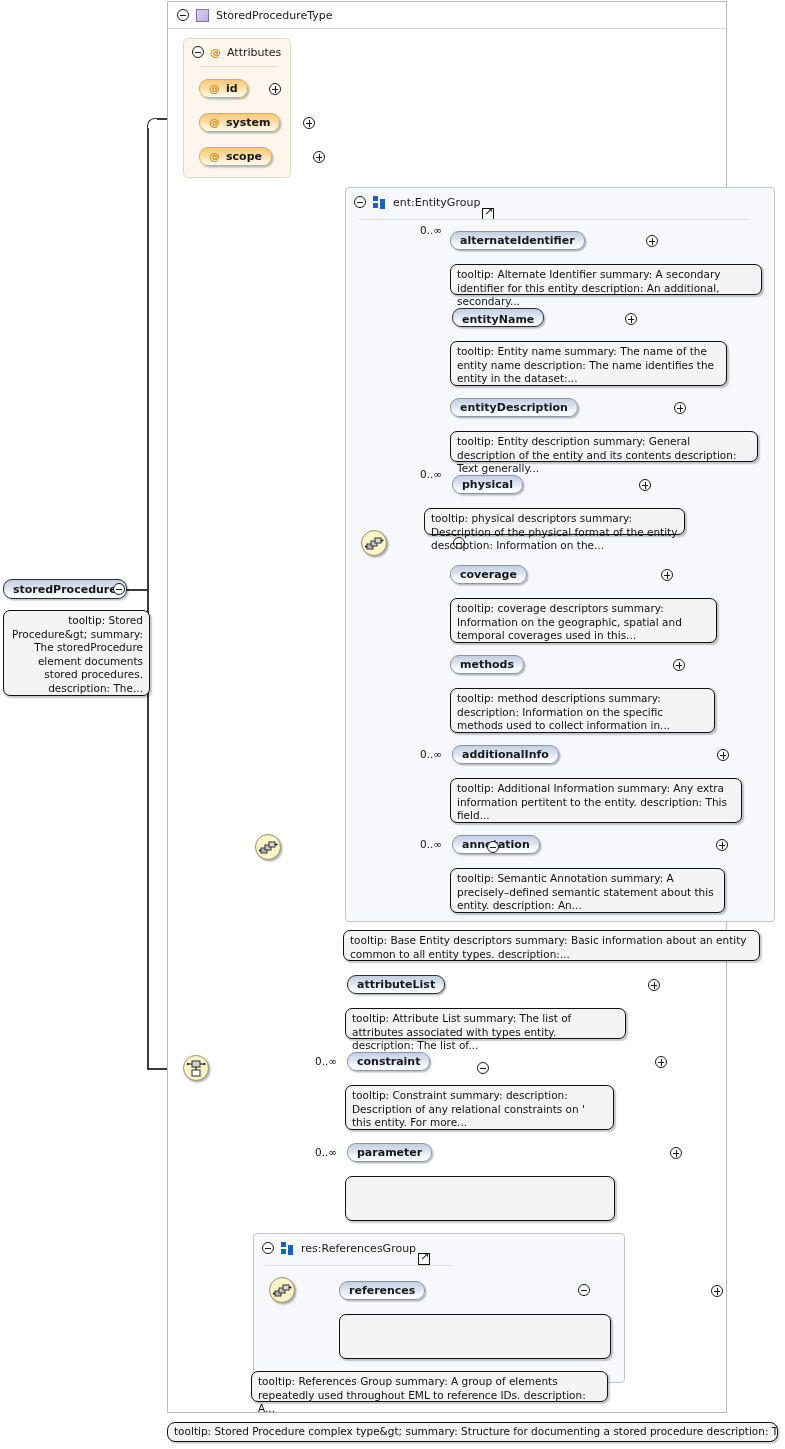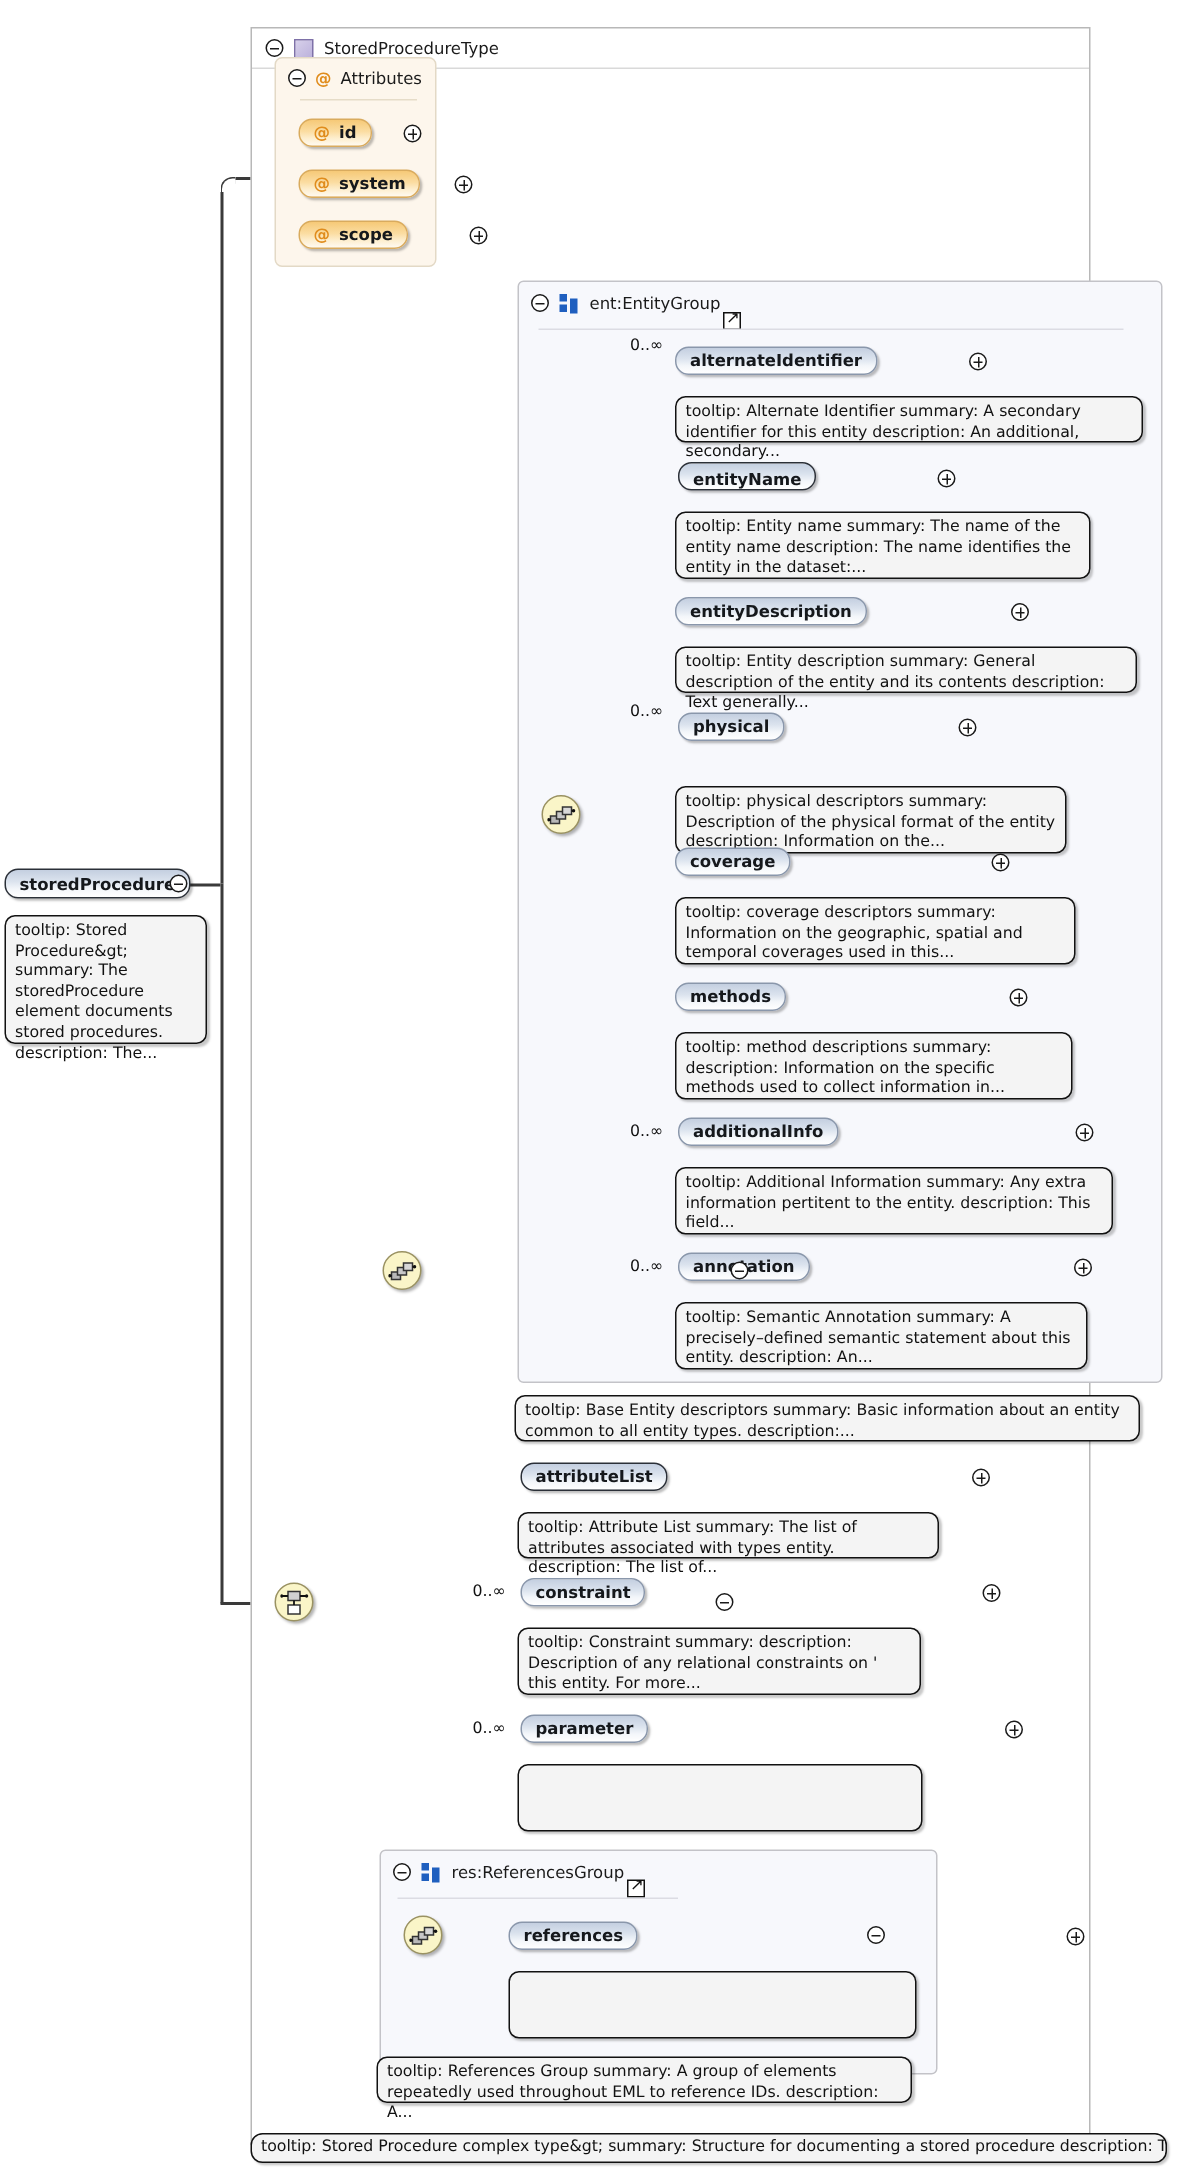--- a/index.html
+++ b/index.html
@@ -212,34 +212,34 @@
 <div class="ln h abs" style="left:411px; top:665px; width:40px;"></div>
 <div class="corner bl abs" style="left:411px; top:745px; width:10px; height:10px;"></div>
 <div class="ln h abs" style="left:421px; top:755px; width:26px;"></div>
 <div class="corner bl abs" style="left:411px; top:835px; width:10px; height:10px;"></div>
 <div class="ln h abs" style="left:421px; top:845px; width:26px;"></div>
 
 
 <div class="ln h abs" style="left:307px; top:1290px; width:26px;"></div>
 
 
-<div class="typebox" style="left:167px; top:1px; width:560px; height:1412px;margin-top:17px;">
+<div class="typebox" style="left:167px; top:1px; width:560px; height:1412px;">
   <div class="typebox-hdr">
     <span class="toggle"></span>
     <span class="ico-cplx"></span>
     <span class="hdr-label">StoredProcedureType</span>
   </div>
 </div>
 
 
 <div class="pill req" style="left:3px; top:579px; height:20px;">
   <span>storedProcedure</span>
 </div>
 <span class="toggle abs" style="left:113px; top:583px;"></span>
-<div class="tip" style="left:3px; top:610px; width:135px; height:86px;">
+<div class="tip" style="left:3px; top:610px; width:147px; height:86px;text-align:right;">
   <span class="beak" style="left:28px;"></span>
   <span>tooltip: Stored Procedure&amp;gt; summary: The storedProcedure element documents stored procedures. description: The...</span>
 </div>
 
 
 <div class="attrbox" style="left:183px; top:38px; width:108px; height:140px;">
   <div class="attrbox-hdr" style="width:108px;">
     <span class="toggle"></span>
     <span class="ico-at">@</span>
     <span class="hdr-label">Attributes</span>
@@ -324,21 +324,21 @@
   <span class="beak" style="left:20px;"></span>
   <span>tooltip: Entity description summary: General description of the entity and its contents description: Text generally...</span>
 </div>
 
 
 <span class="card" style="left:420px; top:468px;">0..∞</span>
 <div class="pill" style="left:452px; top:475px;">
   <span>physical</span>
 </div>
 <span class="toggle plus abs" style="left:515px; top:479px;"></span>
-<div class="tip" style="left:450px; top:508px; width:261px; height:45px;margin-top:16px;">
+<div class="tip" style="left:424px; top:508px; width:261px; height:27px;">
   <span class="beak" style="left:20px;"></span>
   <span>tooltip: physical descriptors summary: Description of the physical format of the entity description: Information on the...</span>
 </div>
 
 
 <div class="pill" style="left:450px; top:565px;">
   <span>coverage</span>
 </div>
 <span class="toggle plus abs" style="left:521px; top:569px;"></span>
 <div class="tip" style="left:450px; top:598px; width:267px; height:45px;">

